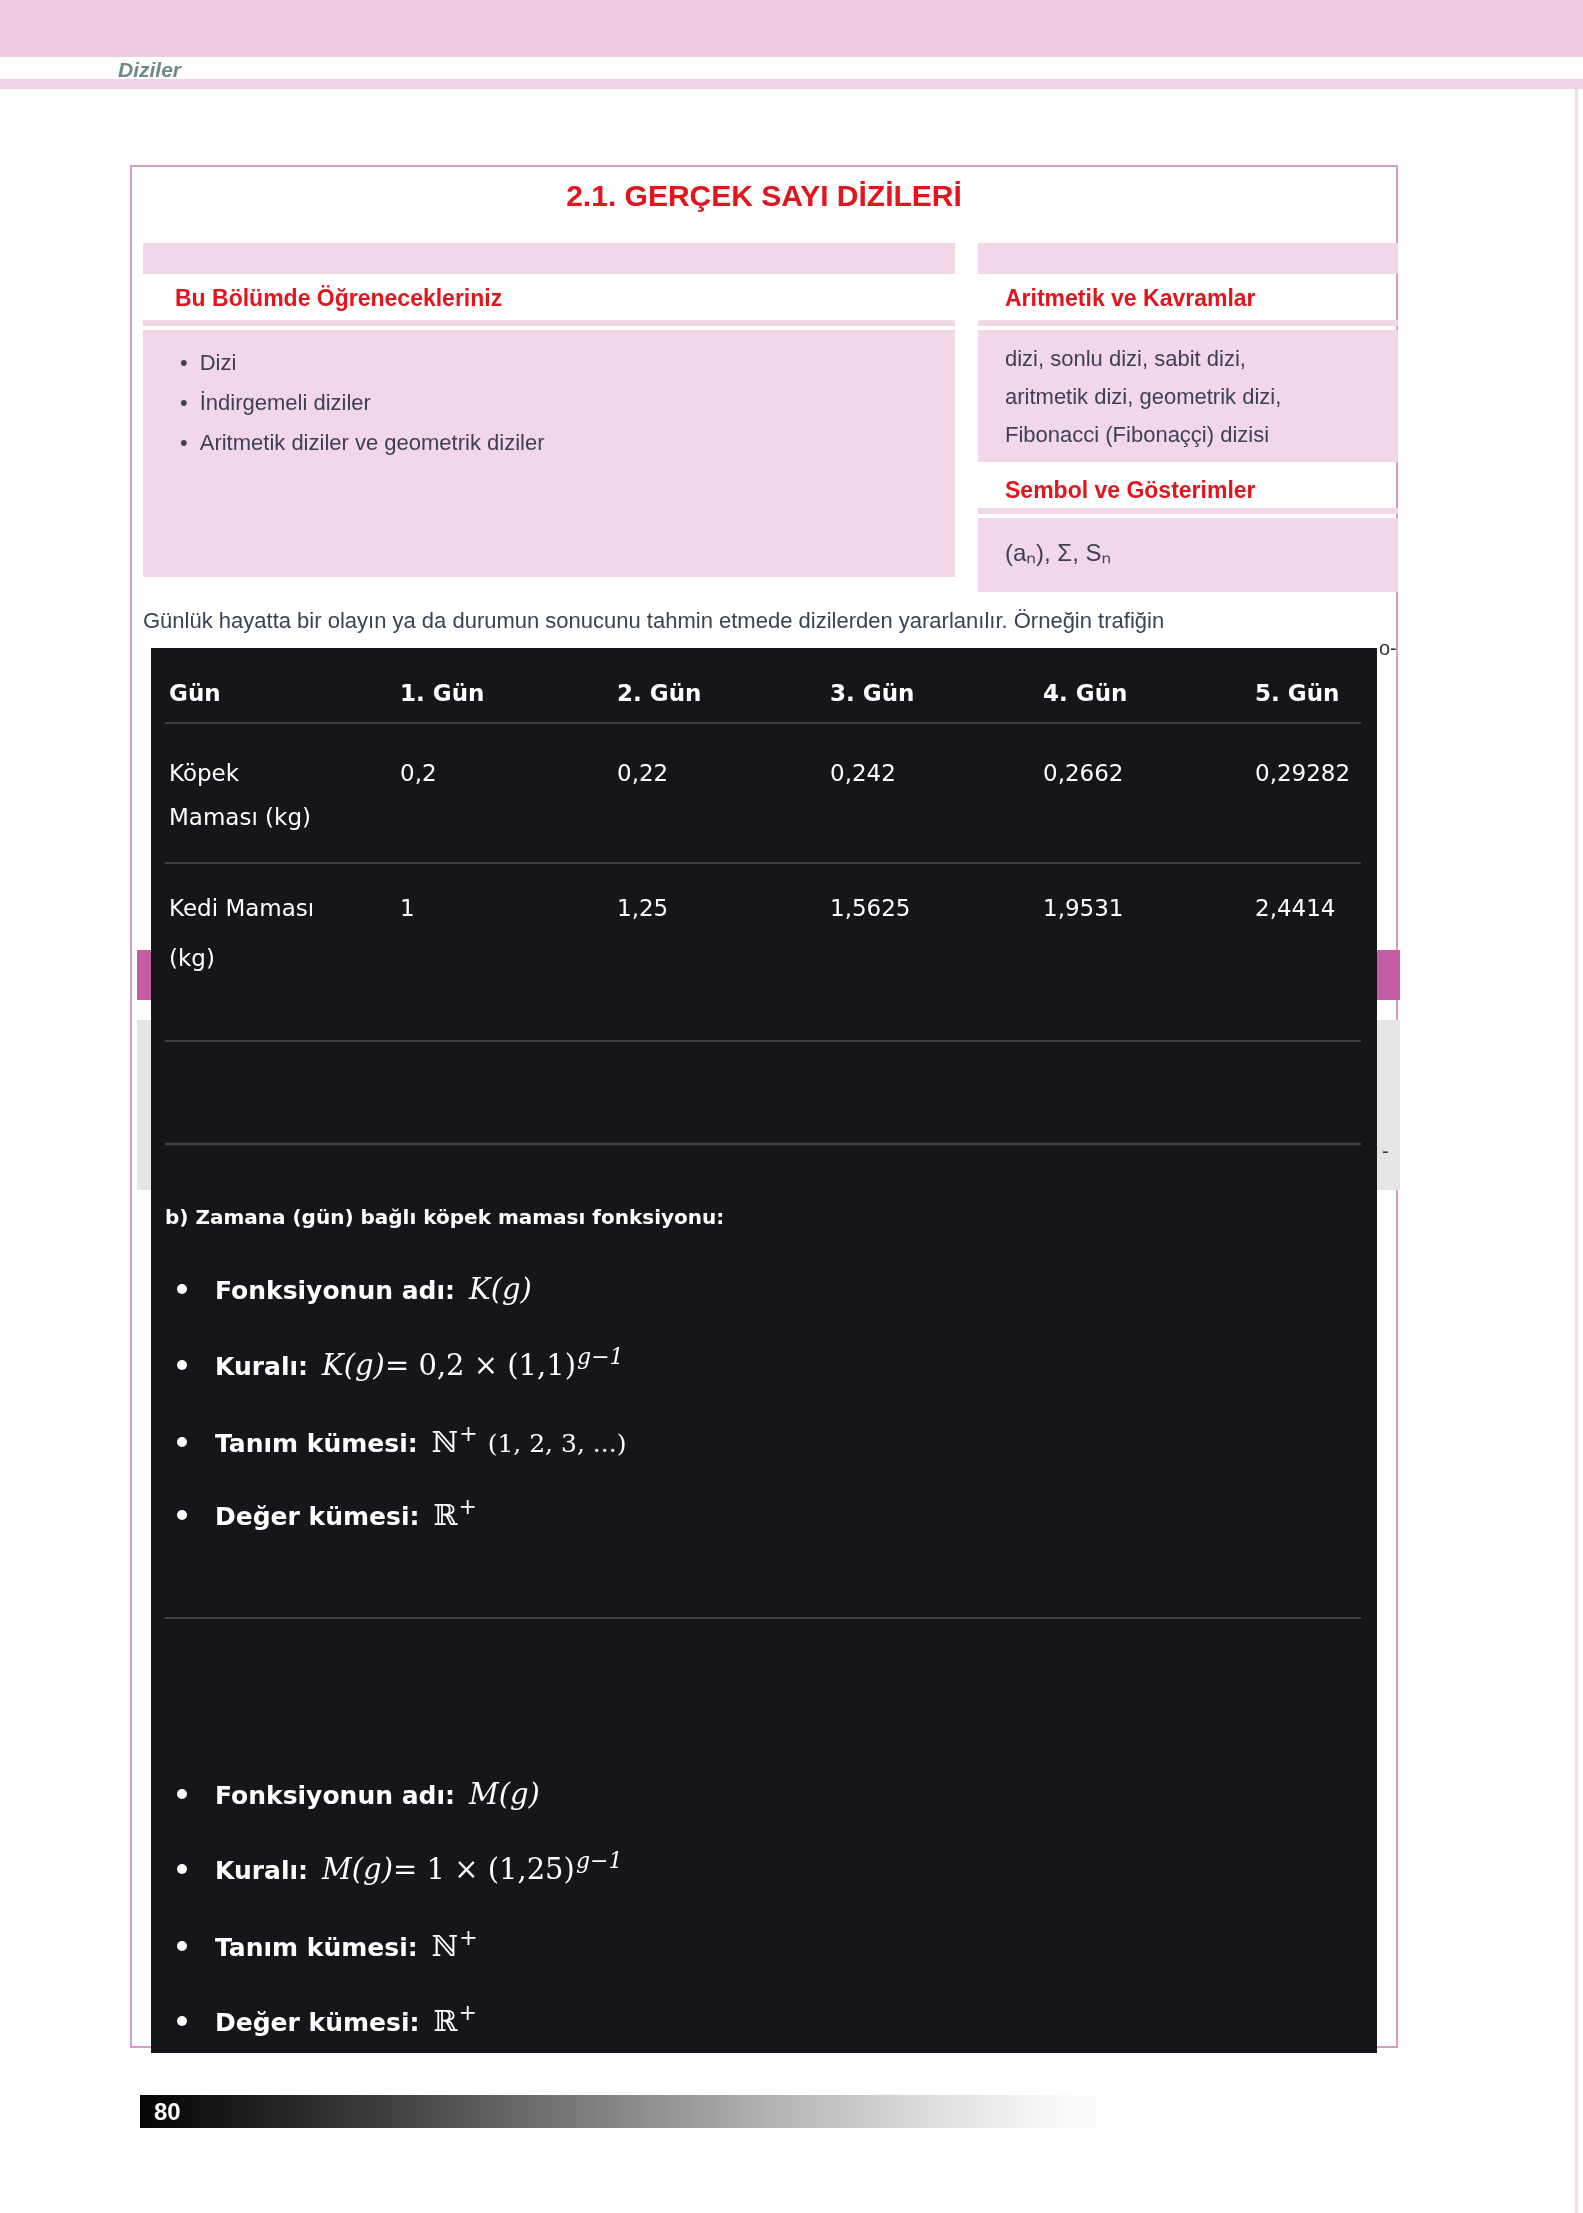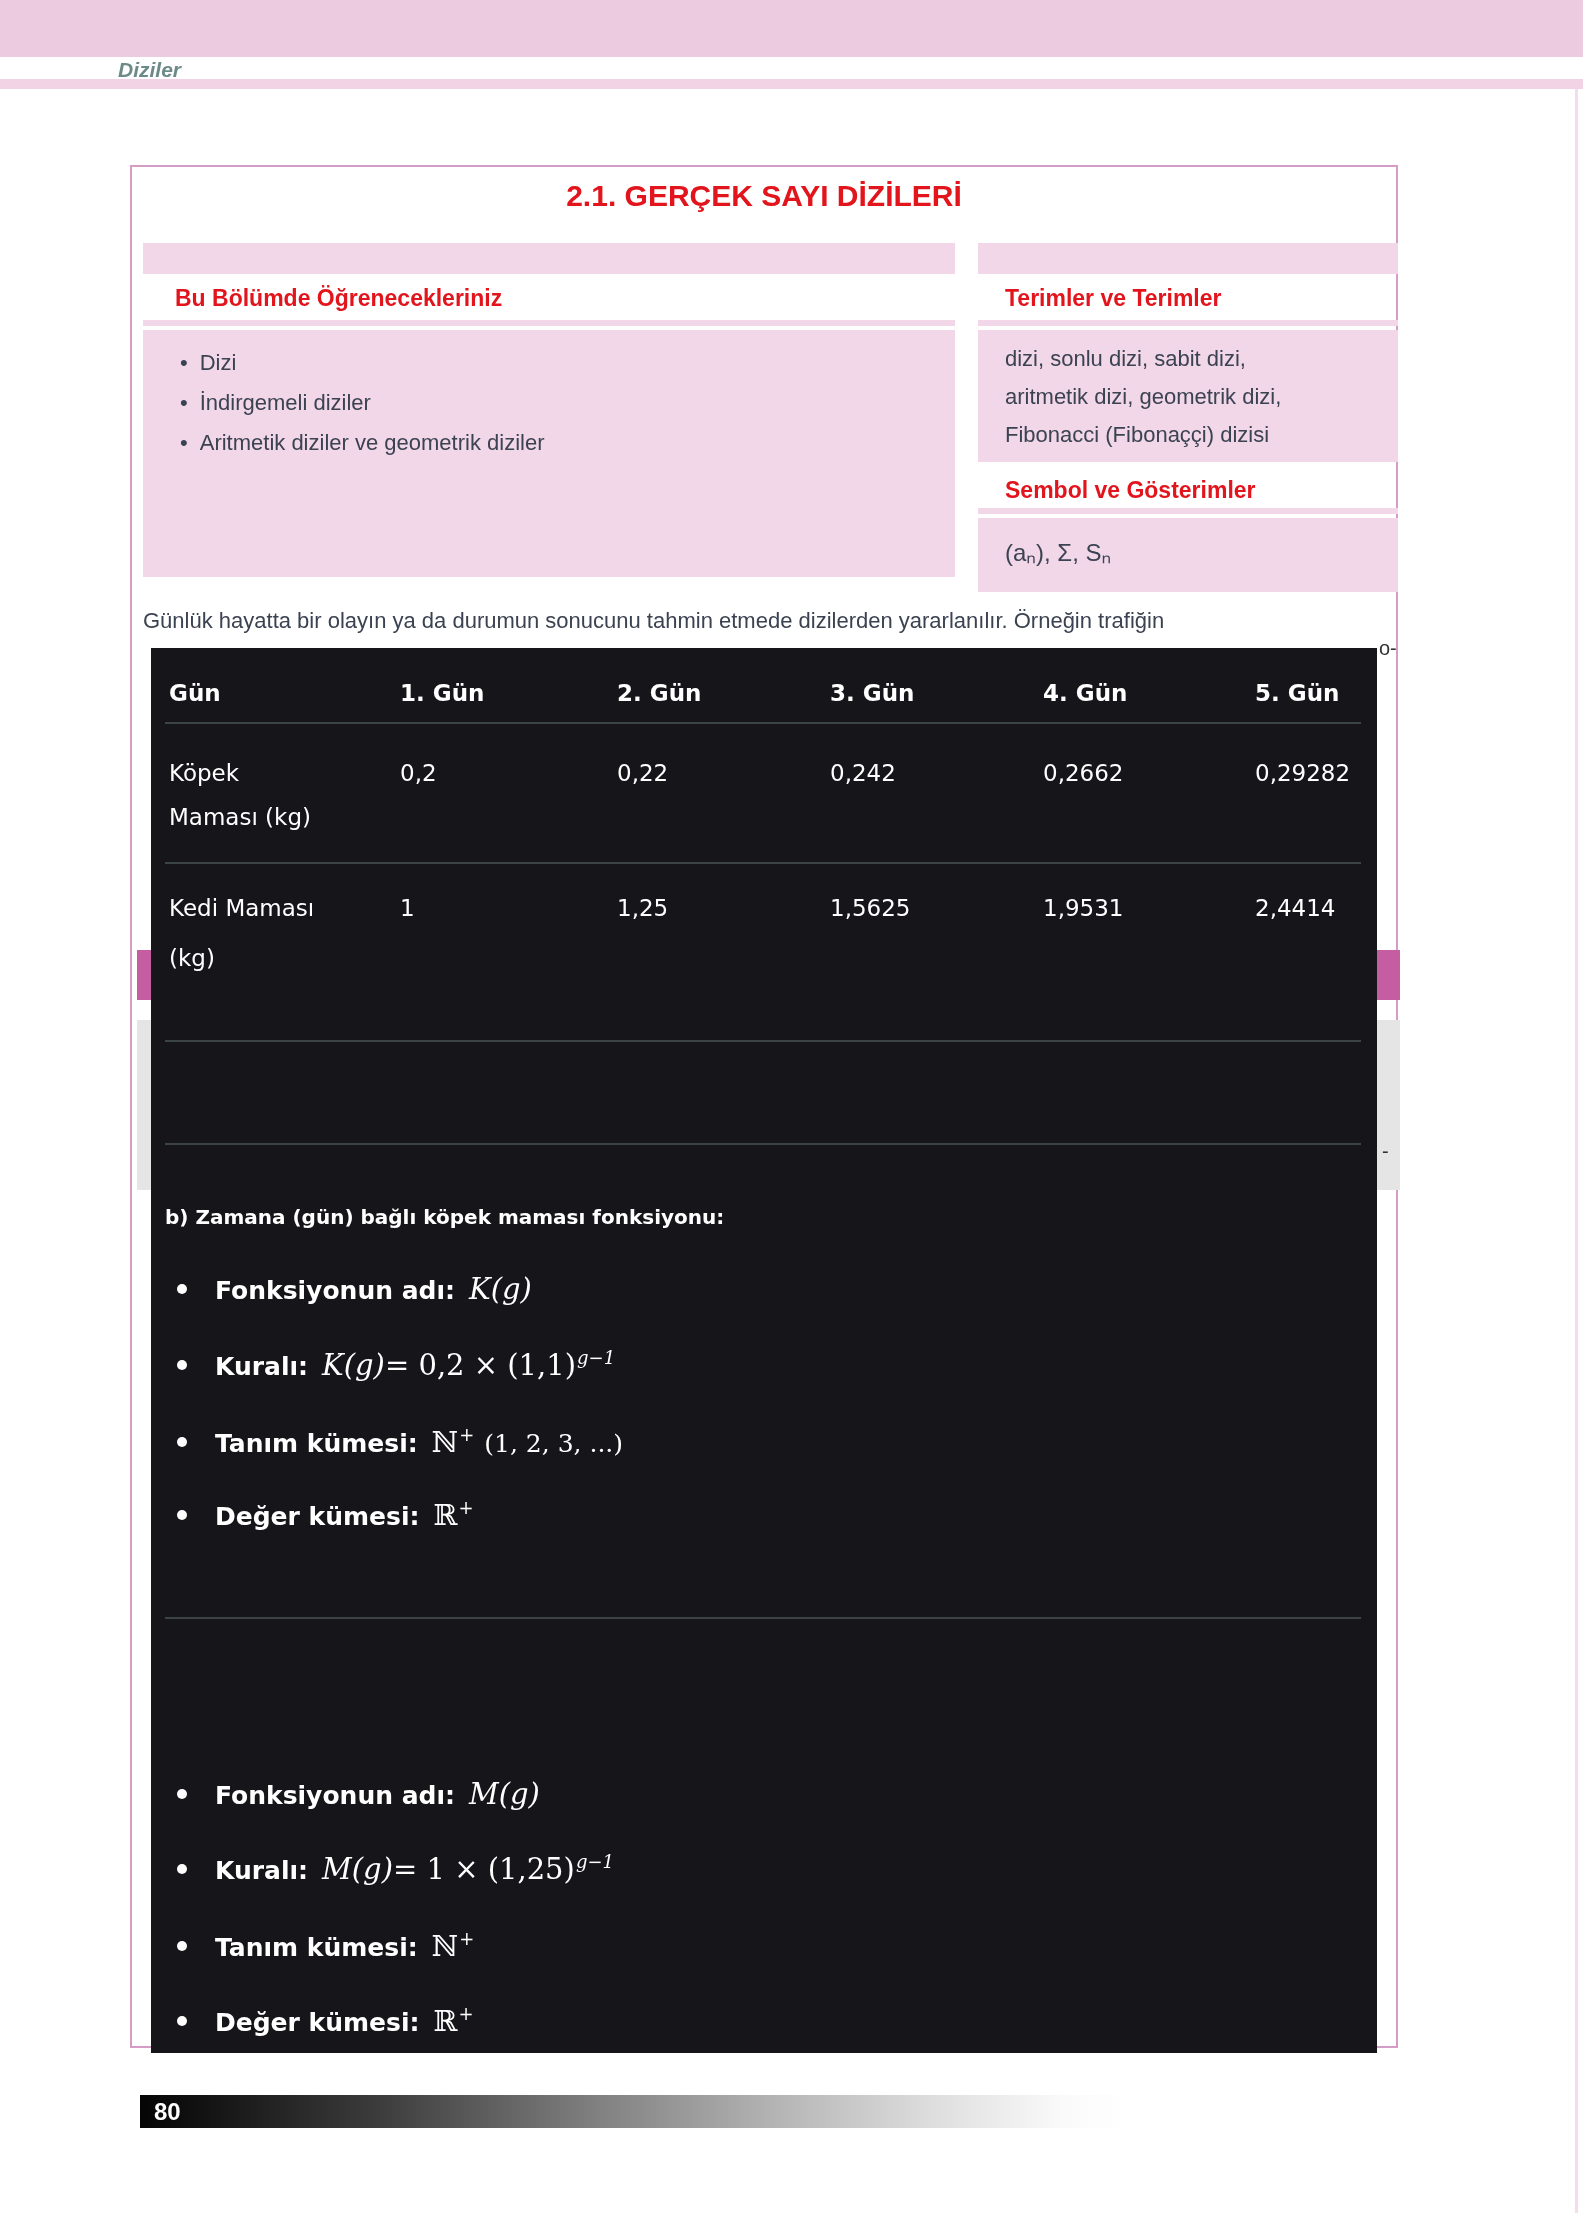--- a/index.html
+++ b/index.html
@@ -57,21 +57,21 @@
   .panel .cell{position:absolute;font-size:23px;line-height:30px;}
   .panel .th{font-weight:bold;}
   .divider{position:absolute;left:14px;width:1196px;height:2px;background:#3b4343;}
   .sec-heading{position:absolute;left:14px;font-size:20px;font-weight:bold;}
   .p-bullet{position:absolute;left:26px;display:flex;align-items:baseline;}
   .p-bullet .pdot{width:10px;height:10px;border-radius:50%;background:#fff;align-self:center;
                   margin-right:28px;flex:none;}
   .p-bullet .blabel{font-size:25px;font-weight:bold;margin-right:14px;white-space:nowrap;}
   .math-i{font-family:"DejaVu Serif",serif;font-style:italic;font-size:29px;}
   .math-r{font-family:"DejaVu Serif",serif;font-size:29px;}
-  .msup{font-family:"DejaVu Serif",serif;font-style:italic;font-size:18px;position:relative;
+  .msup{font-family:"DejaVu Serif",serif;font-style:italic;font-size:22px;position:relative;
         top:-11px;margin-left:1px;}
   .btail{font-family:"DejaVu Serif",serif;font-size:25px;margin-left:10px;}
 
   
   .footer-bar{left:140px;top:2095px;width:992px;height:33px;
       background:linear-gradient(90deg,#050505 0%,#141414 7%,#3c3c3c 24%,#7d7d7d 45%,
                  #b4b4b4 64%,#dedede 80%,#fafafa 93%,#ffffff 100%);}
   .page-num{position:absolute;left:14px;top:0;height:39px;line-height:33px;color:#fff;
             font-size:24px;font-weight:bold;}
 </style>
@@ -91,21 +91,21 @@
   <div class="abs l-strip pink"></div>
   <div class="abs l-head red-head">Bu Bölümde Öğrenecekleriniz</div>
   <div class="abs l-line pink"></div>
   <div class="abs l-block pink">
     <div class="bullet-line" style="top:20px;"><span class="dot">•</span><span>Dizi</span></div>
     <div class="bullet-line" style="top:60px;"><span class="dot">•</span><span>İndirgemeli diziler</span></div>
     <div class="bullet-line" style="top:100px;"><span class="dot">•</span><span>Aritmetik diziler ve geometrik diziler</span></div>
   </div>
 
   <div class="abs r-strip pink"></div>
-  <div class="abs r-head1 red-head">Terimler ve Terimler</div>
+  <div class="abs r-head1 red-head">Aritmetik ve Kavramlar</div>
   <div class="abs r-line1 pink"></div>
   <div class="abs r-block1 pink">
     <div style="top:16px;">dizi, sonlu dizi, sabit dizi,</div>
     <div style="top:54px;">aritmetik dizi, geometrik dizi,</div>
     <div style="top:92px;">Fibonacci (Fibonaççi) dizisi</div>
   </div>
   <div class="abs r-head2 red-head">Sembol ve Gösterimler</div>
   <div class="abs r-line2 pink"></div>
   <div class="abs r-block2 pink">
     <div class="symbols-text">(aₙ), Σ, Sₙ</div>

